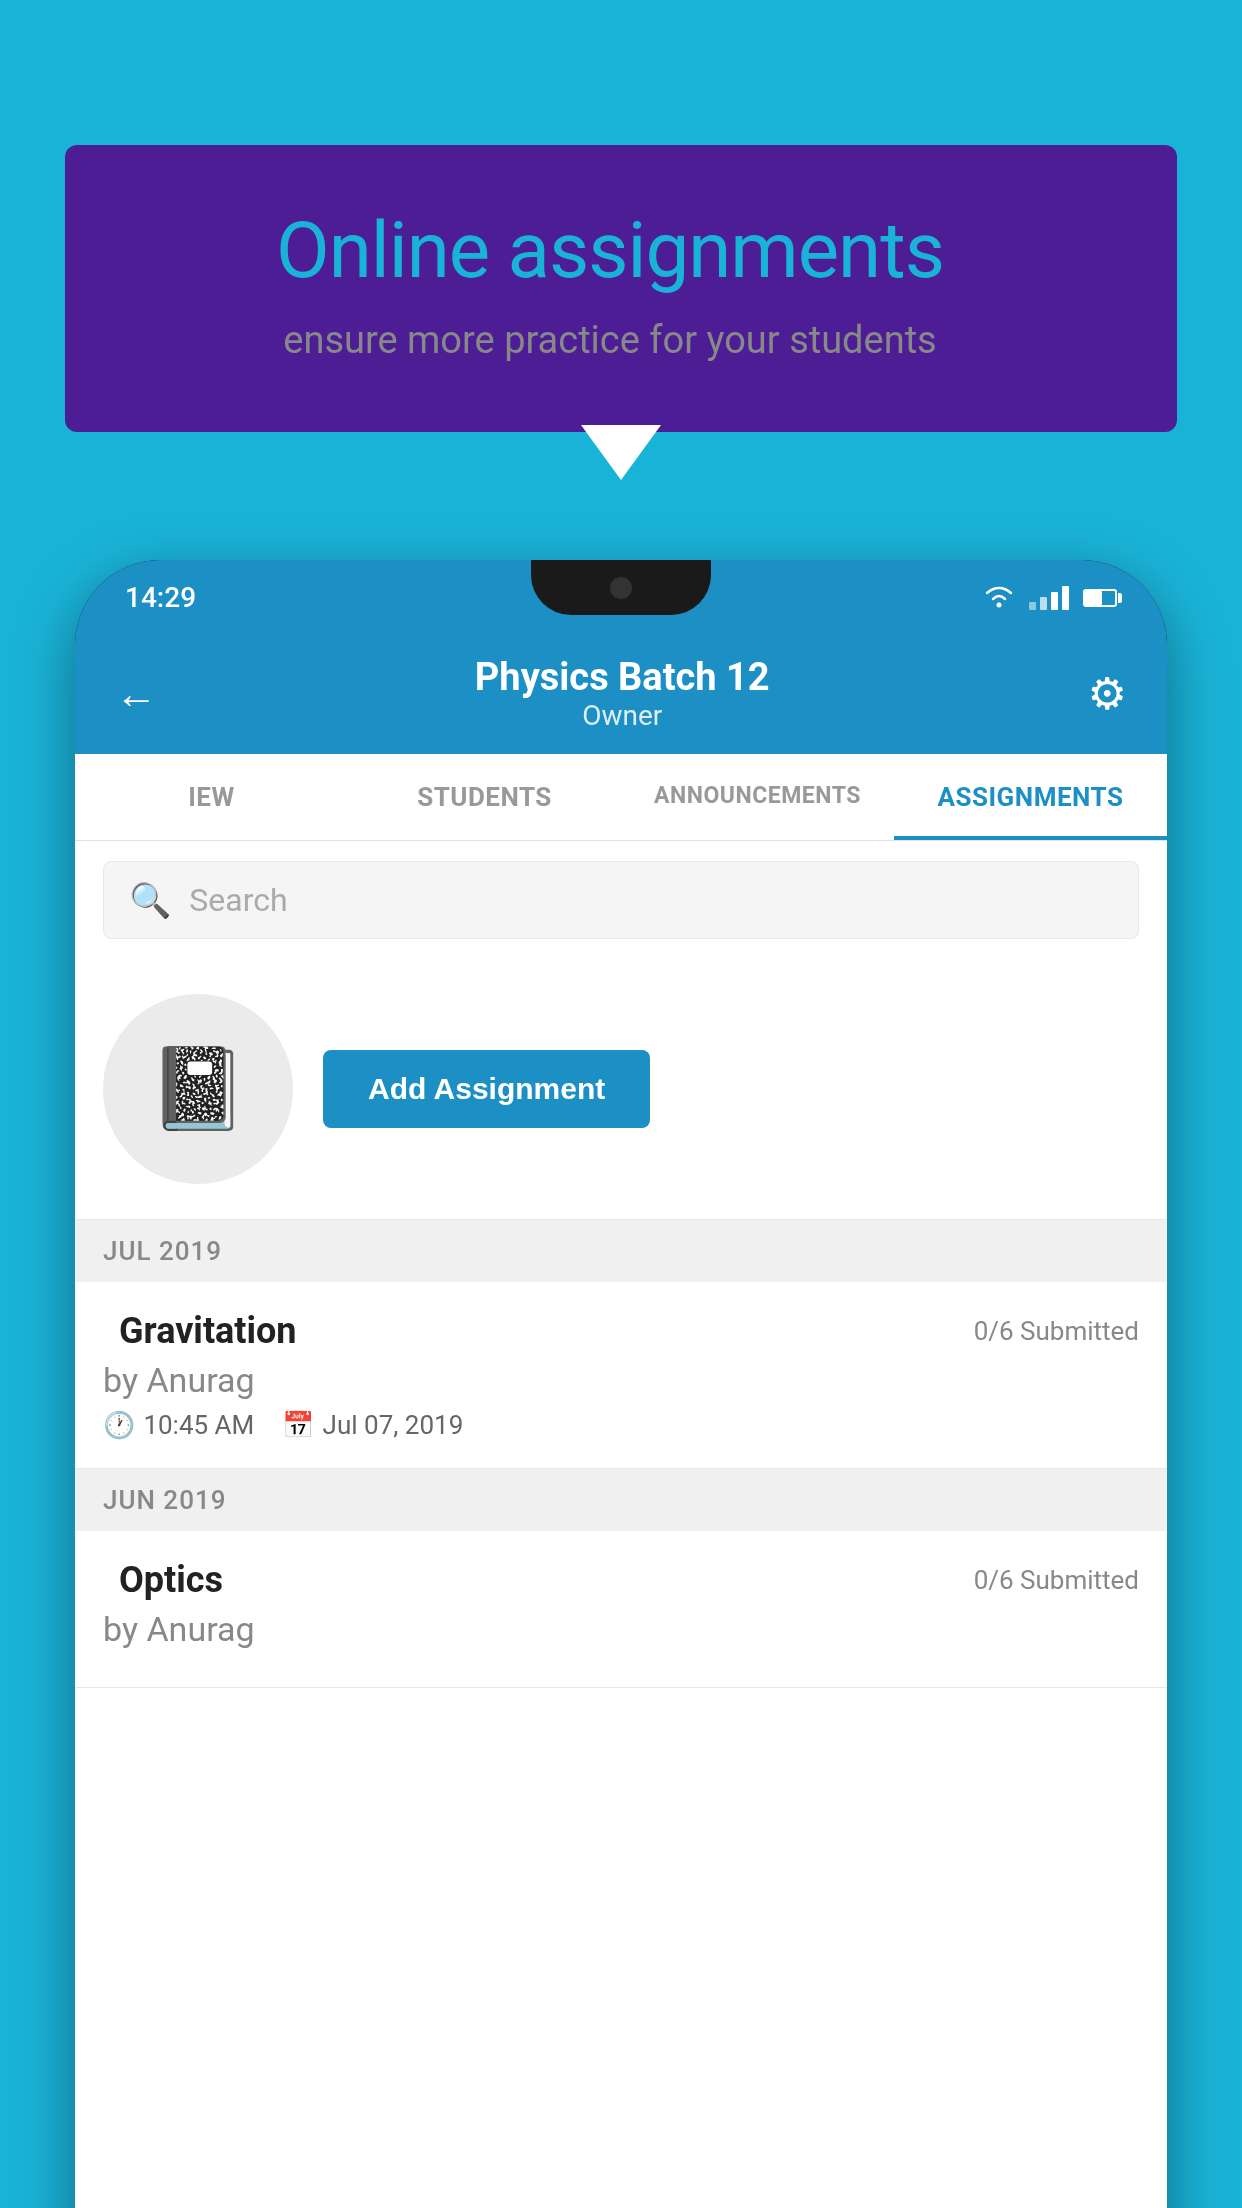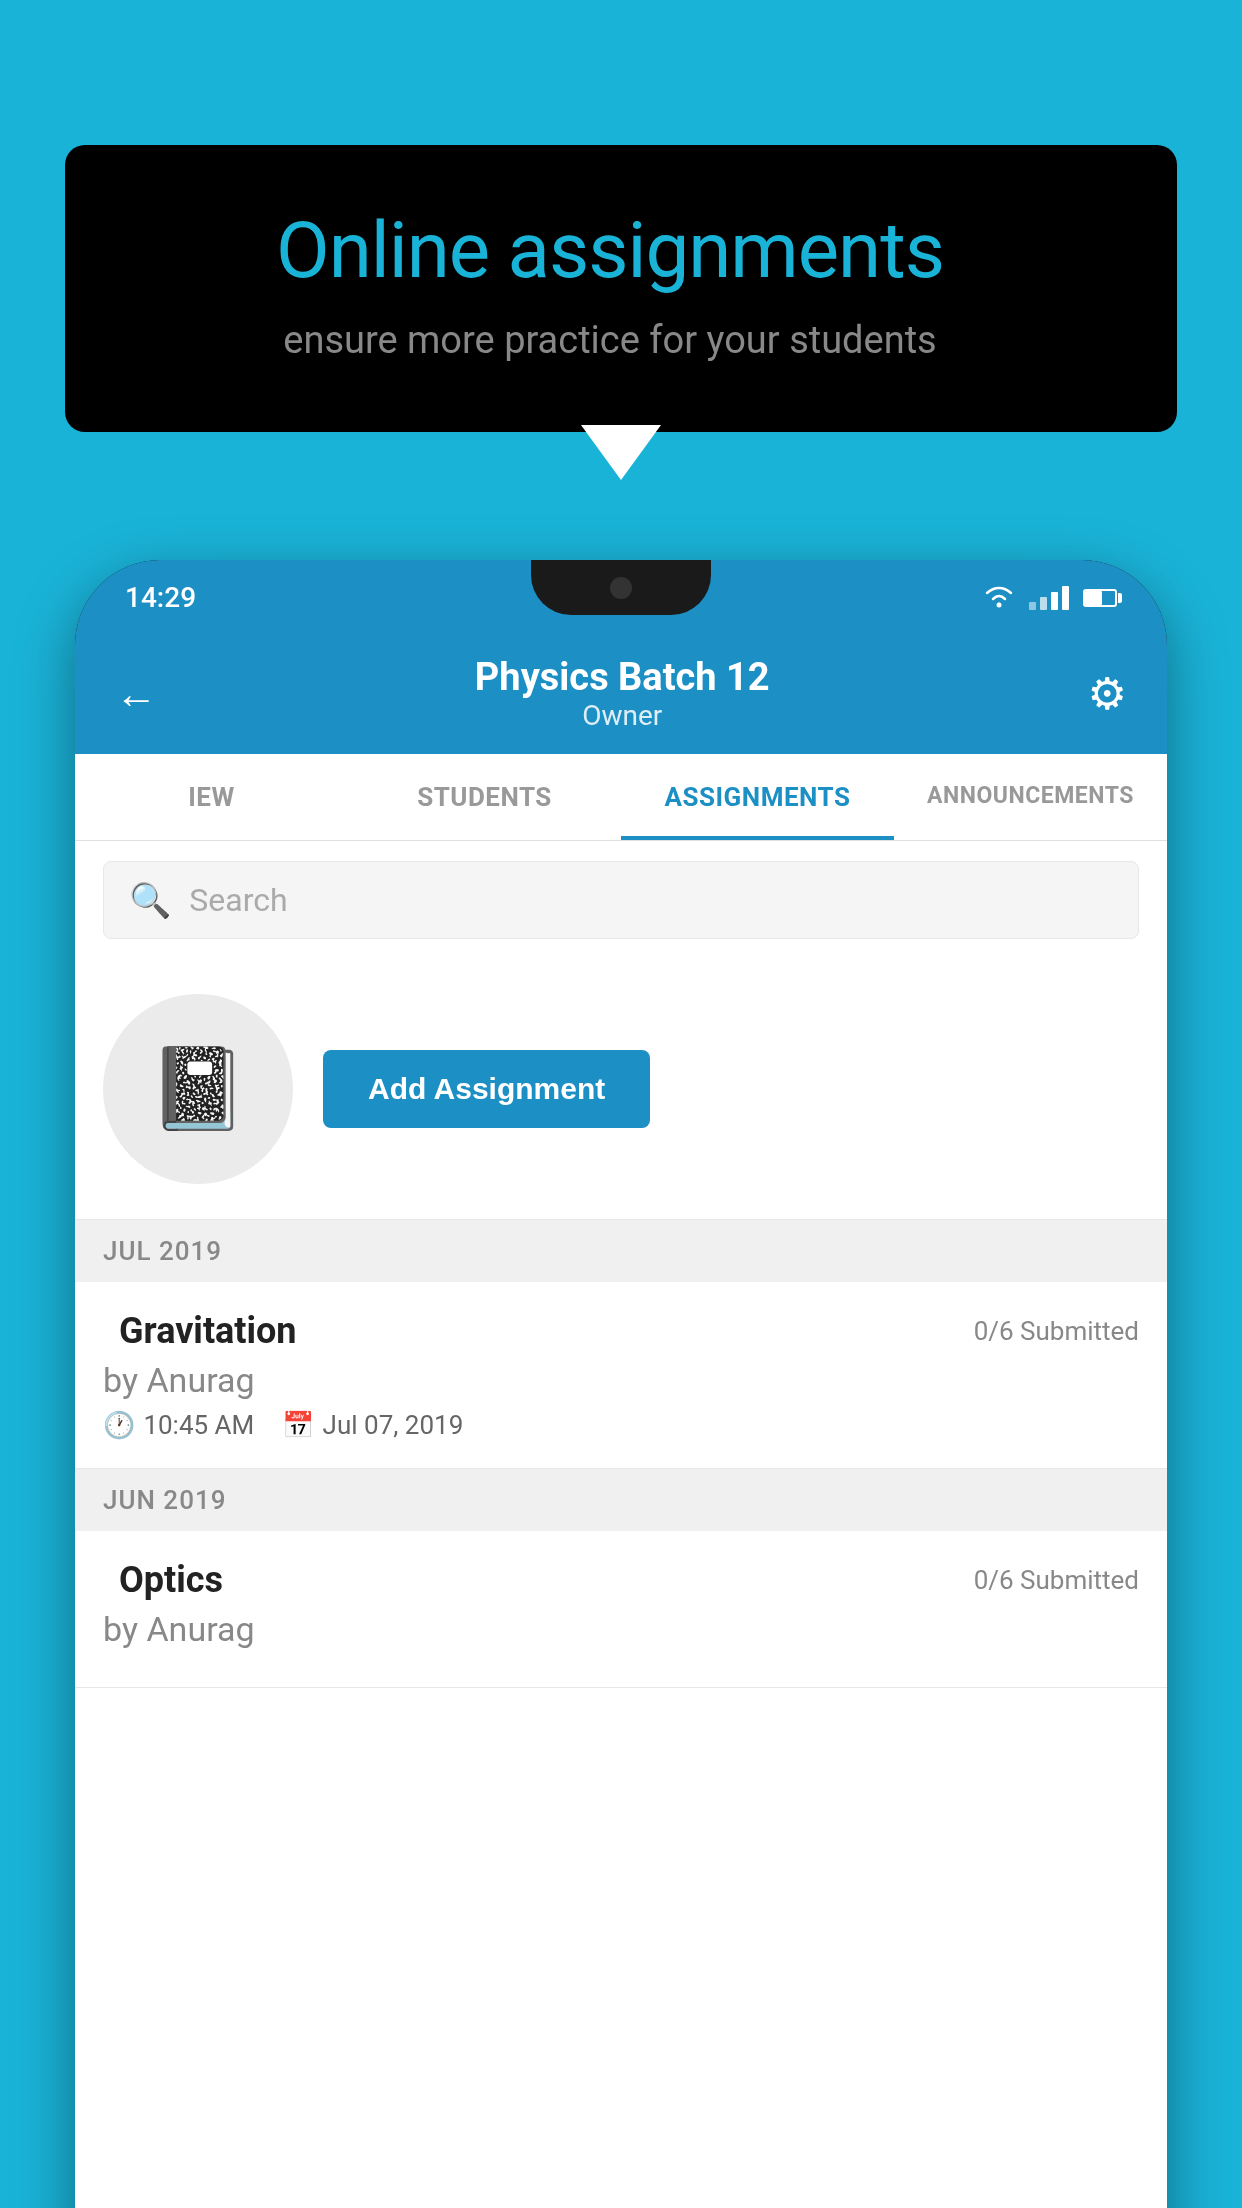--- a/index.html
+++ b/index.html
@@ -15,22 +15,22 @@
 
     
     .speech-bubble-container {
       position: absolute;
       top: 145px;
       left: 65px;
       right: 65px;
     }
 
     .speech-bubble {
-      background: #000000;
-      border-radius: 20px;
+      background: #4c1d95;
+      border-radius: 12px;
       padding: 60px 70px 70px 48px;
       position: relative;
     }
 
     .speech-bubble::after {
       content: '';
       position: absolute;
       bottom: -48px;
       left: 50%;
       transform: translateX(-50%);
@@ -424,25 +424,25 @@
       <span class="settings-icon">⚙</span>
     </div>
 
     <div class="tabs-bar">
       <div class="tab">
         <span>IEW</span>
       </div>
       <div class="tab">
         <span>STUDENTS</span>
       </div>
+      <div class="tab" style="font-size:23px;">
+        <span>ANNOUNCEMENTS</span>
+      </div>
       <div class="tab active">
         <span>ASSIGNMENTS</span>
-      </div>
-      <div class="tab" style="font-size:23px;">
-        <span>ANNOUNCEMENTS</span>
       </div>
     </div>
 
     <div class="screen-content">
 
       <div class="search-container">
         <div class="search-bar">
           <span class="search-icon-el">🔍</span>
           <span class="search-text">Search</span>
         </div>

